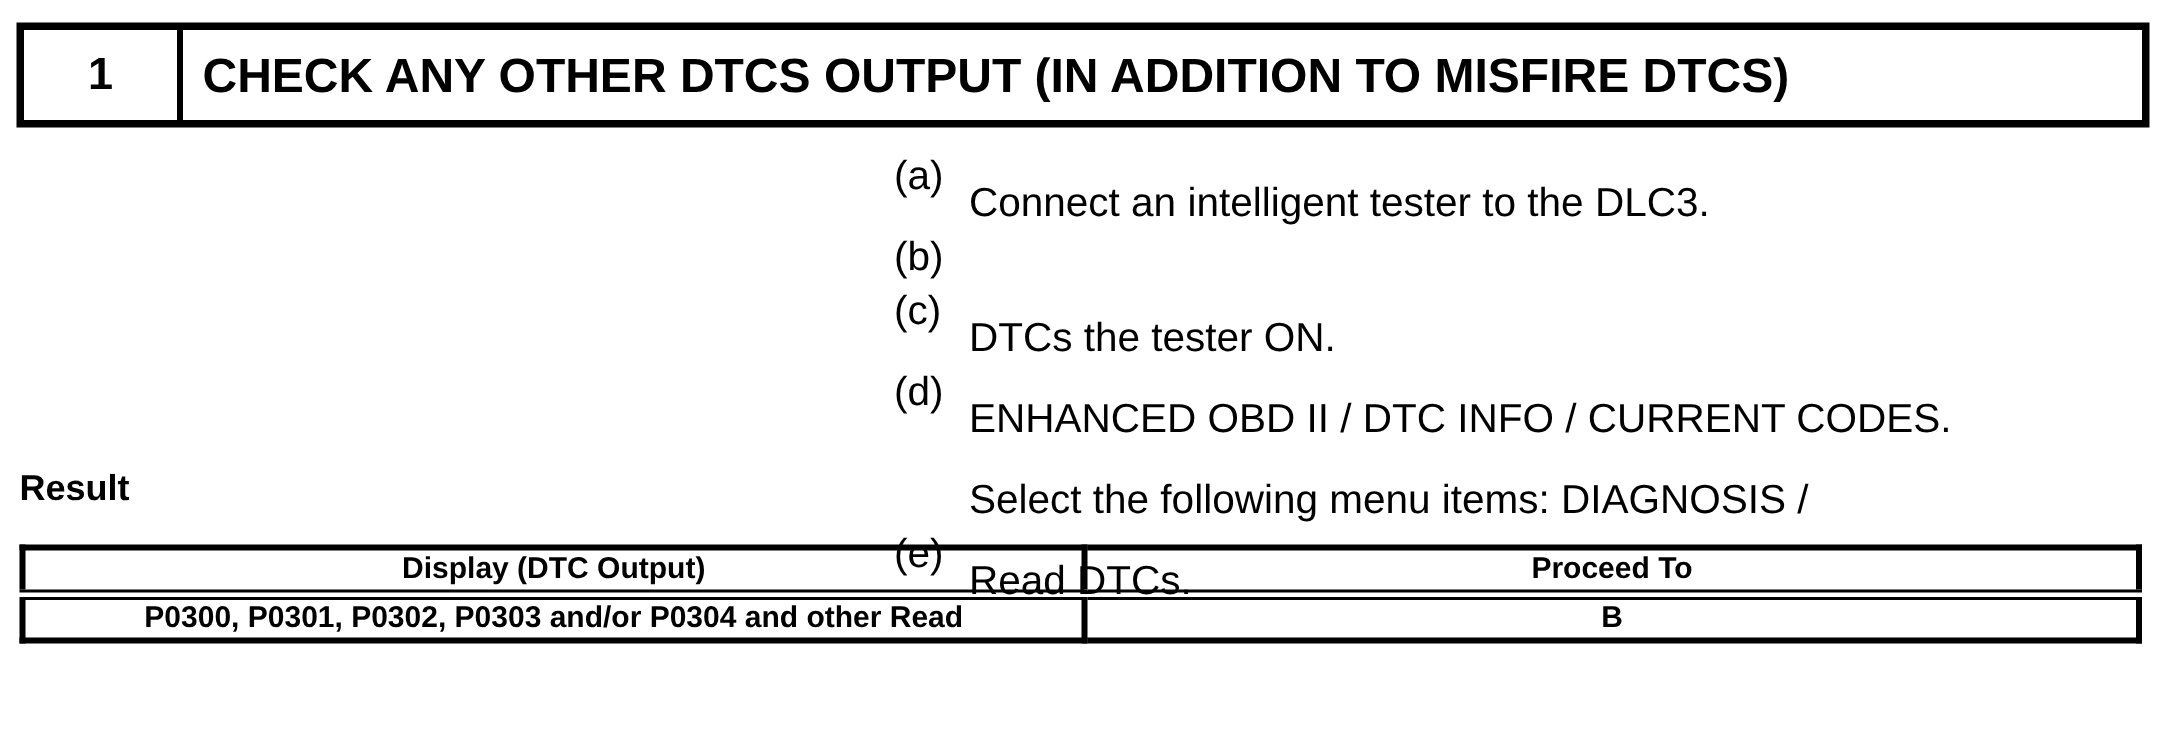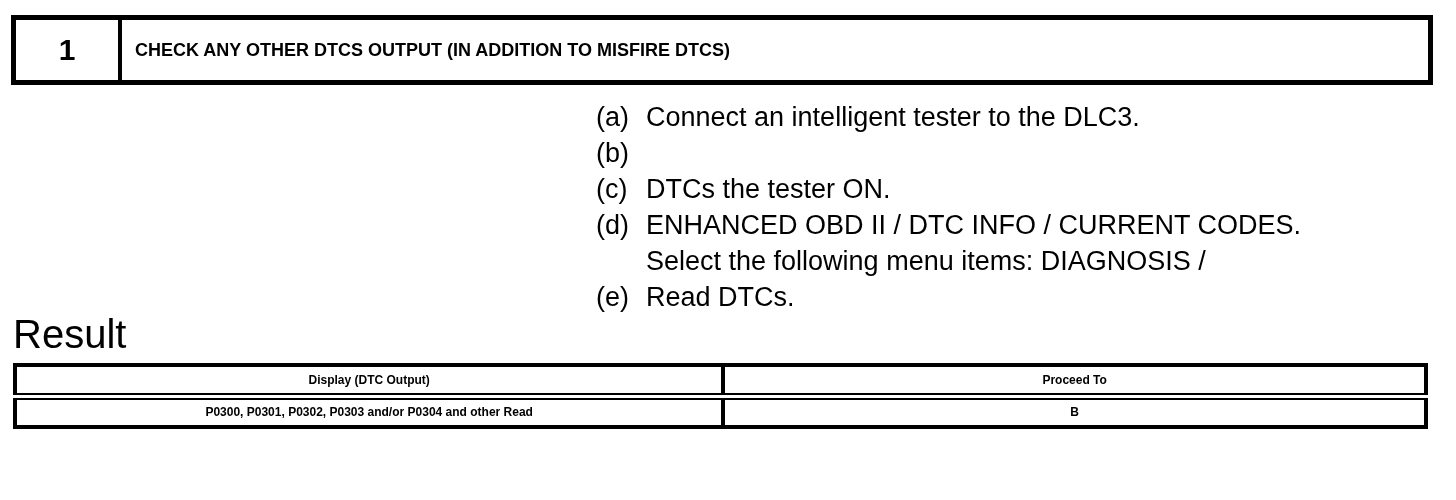--- a/index.html
+++ b/index.html
@@ -34,63 +34,63 @@
     align-items: center;
     justify-content: center;
     font-size: 30px;
     font-weight: bold;
   }
   .step-title-cell {
     flex: 1;
     display: flex;
     align-items: center;
     padding-left: 13px;
-    font-size: 18px;
+    font-size: 32px;
     font-weight: bold;
     white-space: nowrap;
   }
 
   
   .steps {
     position: absolute;
     left: 596px;
     top: 99px;
     font-size: 27px;
     line-height: 36px;
   }
   .step-row { display: flex; }
   .step-marker { width: 50px; flex-shrink: 0; }
-  .step-lines .step-line { white-space: nowrap; }
+  .step-lines .step-line { white-space: nowrap; margin-top: 18px; }
 
   
   .result-heading {
     position: absolute;
     left: 13px;
     top: 312px;
-    font-size: 40px;
-    font-weight: normal;
+    font-size: 24px;
+    font-weight: bold;
   }
 
   
   .result-table-wrap {
     position: absolute;
     left: 13px;
     top: 363px;
     width: 1415px;
   }
   table.result-table {
     width: 100%;
     border-collapse: collapse;
     table-layout: fixed;
     border: 4px solid #000;
   }
   table.result-table th,
   table.result-table td {
     border: 4px solid #000;
-    font-size: 12px;
+    font-size: 20px;
     font-weight: bold;
     text-align: center;
     vertical-align: middle;
     height: 31px;
     padding: 1px 4px;
     white-space: nowrap;
     overflow: hidden;
   }
   table.result-table th {
     border-bottom: 7px double #000;

